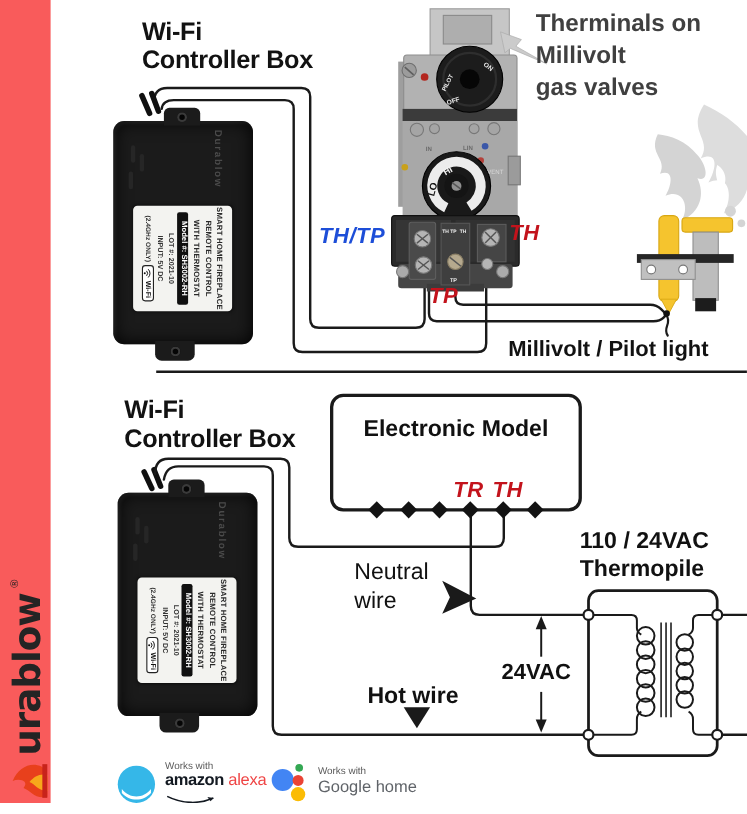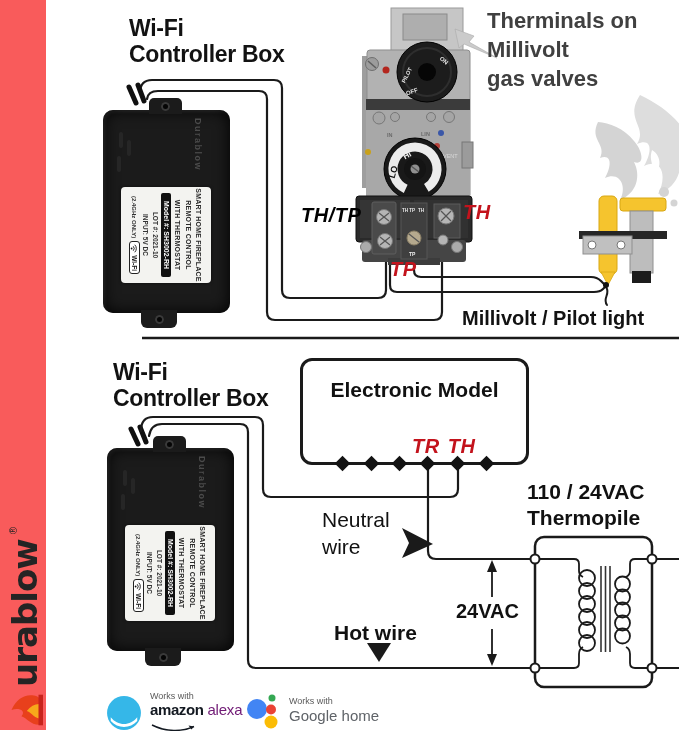--- a/index.html
+++ b/index.html
@@ -41,21 +41,21 @@
   
   #stripe{left:0;top:0;width:46px;height:730px;background:#f95b5b;}
   #brandrot{position:absolute;left:-122px;top:562px;width:290px;height:46px;transform:rotate(-90deg);
             display:flex;align-items:center;gap:5px;padding-left:4px;}
   #brandtext{font-size:34px;font-weight:700;letter-spacing:-1px;color:#242424;font-family:"DejaVu Sans",sans-serif;}
   #brandreg{font-size:10px;color:#242424;align-self:flex-start;margin-top:6px;}
   
   .works{font-size:9px;color:#5a5a5a;line-height:11px;}
   #alexa-text .brandrow{display:flex;align-items:baseline;gap:4px;}
   #alexa-brand{font-size:15px;font-weight:700;color:#131921;letter-spacing:-0.4px;line-height:15px;}
-  #alexa-prod{font-size:15px;color:#701a75;letter-spacing:-0.2px;line-height:15px;}
+  #alexa-prod{font-size:15px;color:#ef4444;letter-spacing:-0.2px;line-height:15px;}
   #google-brand{font-size:15px;color:#5f6368;line-height:17px;}
 </style>
 </head>
 <body>
 
 <div id="canvas">
 
   <svg class="abs" style="left:0;top:0;" width="679" height="740" viewBox="0 0 679 740">
 
     <g>
@@ -242,21 +242,21 @@
     <div>Wi-Fi</div>
     <div>Controller Box</div>
   </div>
 
   <div class="abs h-sub" style="left:487px;top:6px;">
     <div>Therminals on</div>
     <div>Millivolt</div>
     <div>gas valves</div>
   </div>
 
-  <div class="abs redlab" style="left:301px;top:204px;color:#000000;text-align:center;">TH/TP</div>
+  <div class="abs redlab" style="left:290px;top:204px;color:#1d4ed8;text-align:center;">TH/TP</div>
   <div class="abs redlab" style="left:463px;top:201px;color:#c3131c;">TH</div>
   <div class="abs redlab" style="left:390px;top:258px;color:#c3131c;">TP</div>
 
   <div class="abs caption" style="left:462px;top:307px;">Millivolt / Pilot light</div>
 
   <div class="devbox" style="left:103px;top:110px;">
     <div class="tab-top">
         <span class="hole"></span>
       </div>
     <div class="tab-bot">

